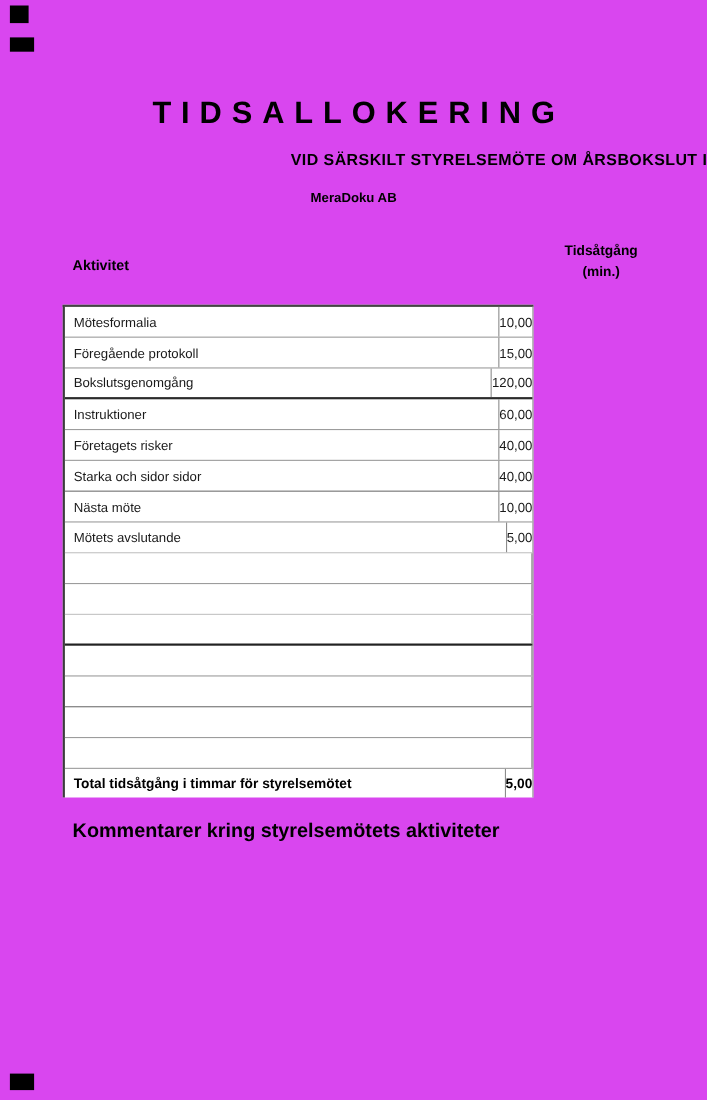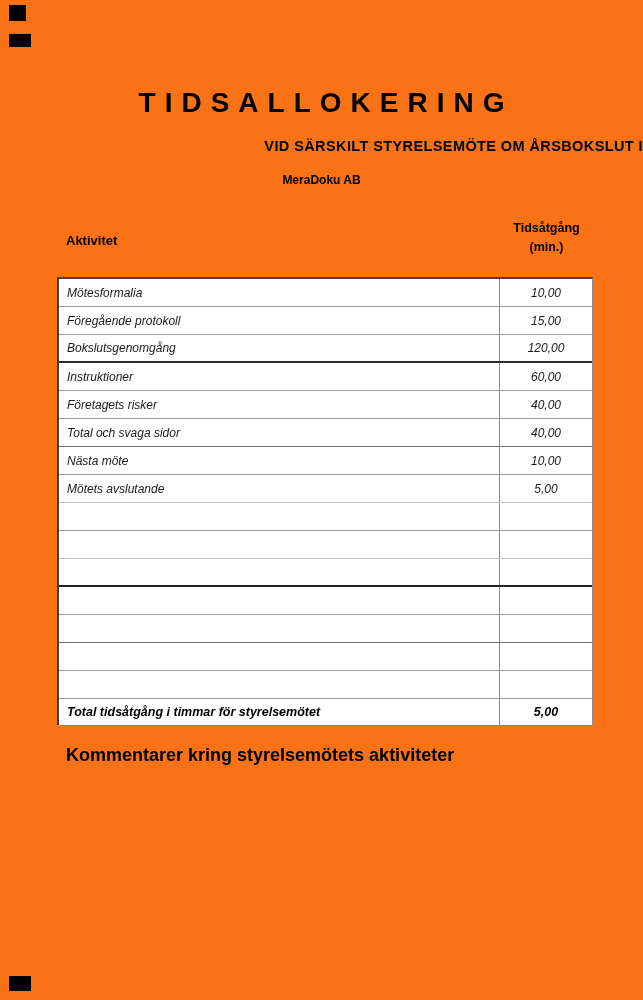--- a/index.html
+++ b/index.html
@@ -1,20 +1,20 @@
 <!DOCTYPE html>
 <html><head>
 <meta charset="utf-8">
 <style>
   html,body{margin:0;padding:0;}
   body{
     width:643px;height:1000px;background:#ffffff;position:relative;
     font-family:"Liberation Sans", sans-serif;color:#111;overflow:hidden;
   }
-  .page{position:absolute;inset:0;background:#f97316;}
+  .page{position:absolute;inset:0;background:#d946ef;}
   
   .mark{position:absolute;background:#000;}
   .mark1{left:9px;top:5px;width:17px;height:16px;}
   .mark2{left:9px;top:34px;width:22px;height:13px;}
   .mark3{left:9px;top:976px;width:22px;height:15px;}
 
   .title{
     position:absolute;left:0;right:0;top:89px;margin:0;text-align:center;
     font-size:28px;font-weight:bold;letter-spacing:9px;padding-left:9px;
     line-height:28px;color:#000;white-space:nowrap;
@@ -29,24 +29,23 @@
   }
   .col-head-left{
     position:absolute;left:66px;top:233px;font-size:13px;font-weight:bold;color:#000;
   }
   .col-head-right{
     position:absolute;left:500px;width:93px;top:219px;text-align:center;
     font-size:12.5px;font-weight:bold;line-height:19px;color:#000;
   }
 
   .table{
-    position:absolute;left:57px;top:277px;width:536px;box-sizing:border-box;
+    position:absolute;left:57px;top:277px;width:428px;box-sizing:border-box;
     border-top:2px solid #444;border-left:2px solid #3c3c3c;border-right:1px solid #8c8c8c;
     background:#fff;
-    font-style:italic;
   }
   .trow{
     display:flex;height:28px;border-bottom:1px solid #9c9c9c;box-sizing:border-box;
     font-size:12px;color:#1a1a1a;
   }
   .c1{
     width:441px;border-right:1px solid #8c8c8c;box-sizing:border-box;
     display:flex;align-items:center;padding-left:8px;overflow:hidden;white-space:nowrap;
   }
   .c2{flex:1;display:flex;align-items:center;justify-content:center;}
@@ -99,21 +98,21 @@
         </div>
         <div class="trow">
           <div class="c1">Instruktioner</div>
           <div class="c2">60,00</div>
         </div>
         <div class="trow">
           <div class="c1">Företagets risker</div>
           <div class="c2">40,00</div>
         </div>
         <div class="trow">
-          <div class="c1">Total och svaga sidor</div>
+          <div class="c1">Starka och sidor sidor</div>
           <div class="c2">40,00</div>
         </div>
         <div class="trow">
           <div class="c1">Nästa möte</div>
           <div class="c2">10,00</div>
         </div>
         <div class="trow">
           <div class="c1">Mötets avslutande</div>
           <div class="c2">5,00</div>
         </div>

